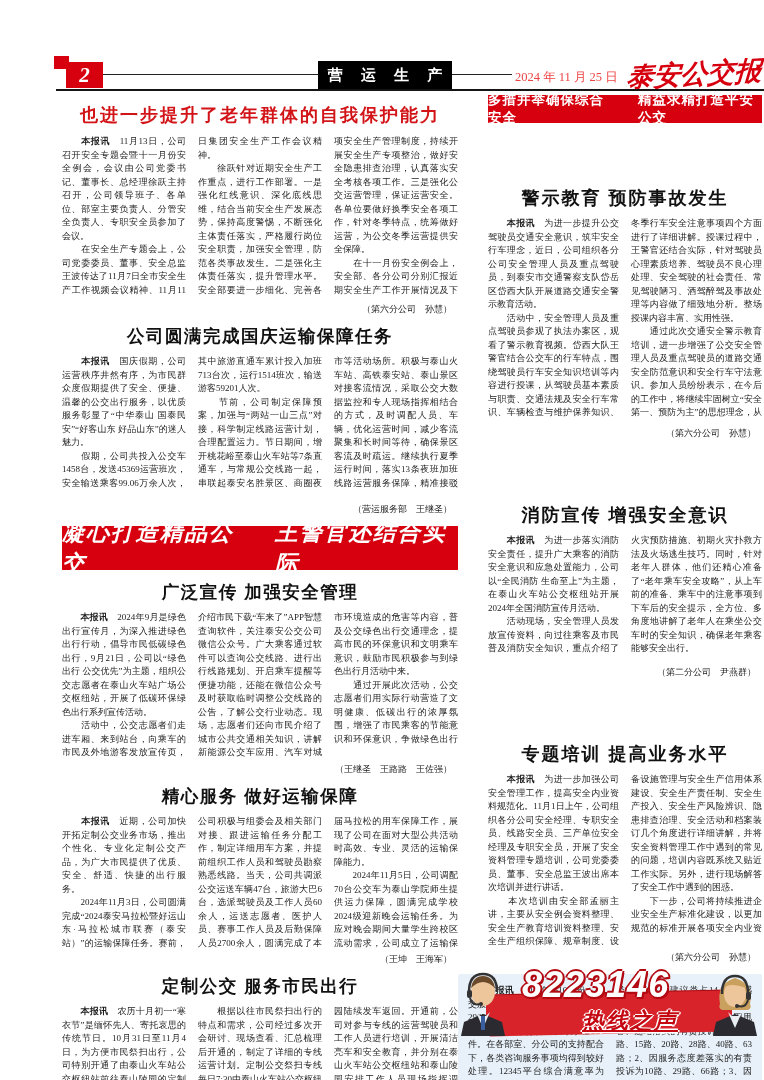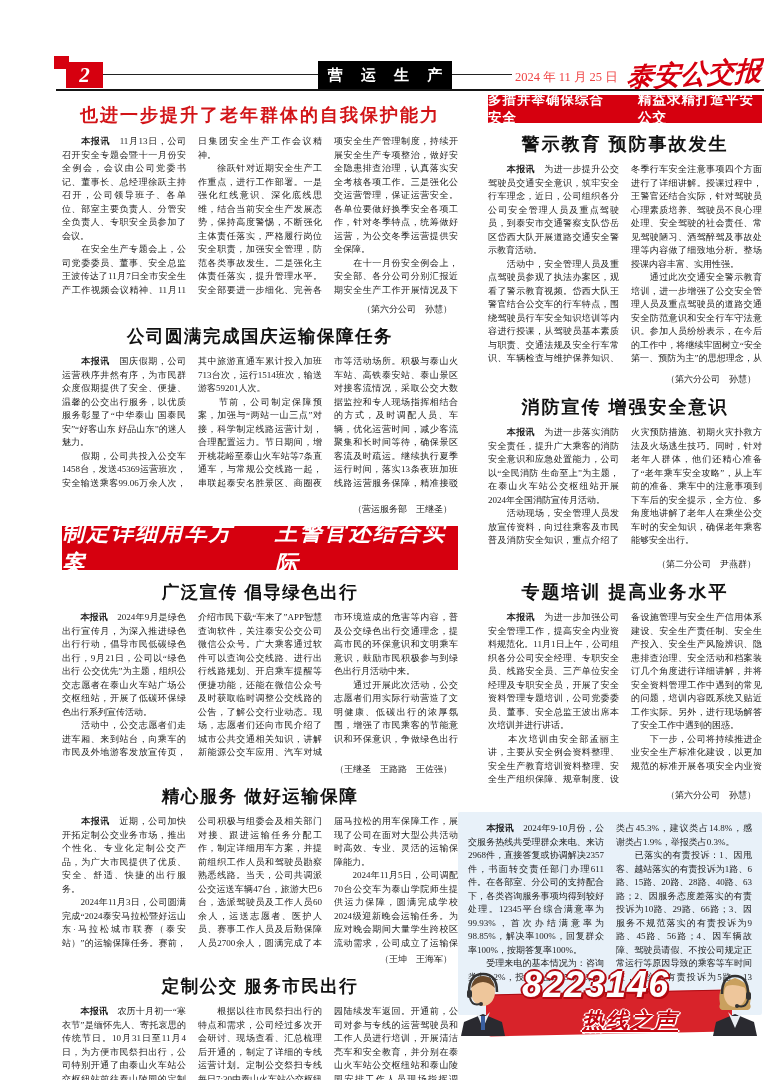--- a/index.html
+++ b/index.html
@@ -23,21 +23,21 @@
   .rule-b   { position:absolute; left:56px; top:89px; width:708px; height:2px; background:#151515; }
 
   
   .col-left  { position:absolute; left:62px;  top:96px; width:396px; }
   .col-right { position:absolute; left:488px; top:95px; width:274px; }
 
   .hl { font-family:"Liberation Sans","DejaVu Sans",sans-serif; font-weight:700; text-align:center;
         color:#111; margin:0; }
   .hl-main  { font-size:18px; letter-spacing:2px; color:#d21418; padding:7px 0 8px; }
   .hl-black { font-size:17.5px; letter-spacing:1.5px; padding:8px 0 7px; }
-  .hl-right { font-size:18px; letter-spacing:2px; padding:9px 0 7px; }
+  .hl-right { font-size:18px; letter-spacing:2px; padding:16px 0 7px;margin-top:47px; }
 
   .body { text-align:justify; font-size:9px; line-height:1.5; overflow:hidden; }
   .body .txt, .body .lede { white-space:pre-wrap; }
   .body .lede { font-weight:700; }
   .cols3 { column-count:3; column-gap:12px; }
   .cols2 { column-count:2; column-gap:12px; }
   .byline { text-align:right; font-size:9px; padding:2px 6px 0 0; }
 
   
   .mid-banner { margin:10px 0 2px; height:44px; background:#d6000f; color:#fff;
@@ -90,26 +90,26 @@
 
     <article>
       <h2 class="hl hl-black">公司圆满完成国庆运输保障任务</h2>
       <div class="body cols3" style="height:146px"><span class="lede">　　本报讯</span><span class="txt">　国庆假期，公司运营秩序井然有序，为市民群众度假期提供了安全、便捷、温馨的公交出行服务，以优质服务彰显了“中华泰山 国泰民安”“好客山东 好品山东”的迷人魅力。
 　　假期，公司共投入公交车1458台，发送45369运营班次，安全输送乘客99.06万余人次，其中旅游直通车累计投入加班713台次，运行1514班次，输送游客59201人次。
 　　节前，公司制定保障预案，加强与“两站一山三点”对接，科学制定线路运营计划，合理配置运力。节日期间，增开桃花峪至泰山火车站等7条直通车，与常规公交线路一起，串联起泰安名胜景区、商圈夜市等活动场所。积极与泰山火车站、高铁泰安站、泰山景区对接客流情况，采取公交大数据监控和专人现场指挥相结合的方式，及时调配人员、车辆，优化运营时间，减少客流聚集和长时间等待，确保景区客流及时疏运。继续执行夏季运行时间，落实13条夜班加班线路运营服务保障，精准接驳乘坐泰山索道和旅游专线的游客，坚持做好高铁泰安站动态延时服务。做好节假日期间安全教育，增强驾驶员安全意识。严格执行发车前、运营中、收班后的车辆例检制度，针对主要站点、主要线路、线路隐患点重点检查，控制车速，加强危险品检查，确保交通安全。</span></div>
       <div class="byline">（营运服务部　王继圣）</div>
     </article>
 
     <div class="mid-banner">
-      <span>制定详细用车方案</span>
+      <span>凝心打造精品公交</span>
       <span>王警官还结合实际</span>
     </div>
 
     <article>
-      <h2 class="hl hl-black">广泛宣传 倡导绿色出行</h2>
+      <h2 class="hl hl-black">广泛宣传 加强安全管理</h2>
       <div class="body cols3" style="height:150px"><span class="lede">　　本报讯</span><span class="txt">　2024年9月是绿色出行宣传月，为深入推进绿色出行行动，倡导市民低碳绿色出行，9月21日，公司以“绿色出行 公交优先”为主题，组织公交志愿者在泰山火车站广场公交枢纽站，开展了低碳环保绿色出行系列宣传活动。
 　　活动中，公交志愿者们走进车厢、来到站台，向乘车的市民及外地游客发放宣传页，介绍市民下载“车来了”APP智慧查询软件，关注泰安公交公司微信公众号。广大乘客通过软件可以查询公交线路、进行出行线路规划、开启乘车提醒等便捷功能，还能在微信公众号及时获取临时调整公交线路的公告，了解公交行业动态。现场，志愿者们还向市民介绍了城市公共交通相关知识，讲解新能源公交车应用、汽车对城市环境造成的危害等内容，普及公交绿色出行交通理念，提高市民的环保意识和文明乘车意识，鼓励市民积极参与到绿色出行月活动中来。
 　　通过开展此次活动，公交志愿者们用实际行动营造了文明健康、低碳出行的浓厚氛围，增强了市民乘客的节能意识和环保意识，争做绿色出行的宣传者和践行者，让绿色出行的“接力棒”更好地延续。</span></div>
       <div class="byline">（王继圣　王路路　王佐强）</div>
     </article>
 
     <article>
       <h2 class="hl hl-black">精心服务 做好运输保障</h2>
       <div class="body cols3" style="height:136px"><span class="lede">　　本报讯</span><span class="txt">　近期，公司加快开拓定制公交业务市场，推出个性化、专业化定制公交产品，为广大市民提供了优质、安全、舒适、快捷的出行服务。
 　　2024年11月3日，公司圆满完成“2024泰安马拉松暨好运山东·马拉松城市联赛（泰安站）”的运输保障任务。赛前，公司积极与组委会及相关部门对接、跟进运输任务分配工作，制定详细用车方案，并提前组织工作人员和驾驶员勘察熟悉线路。当天，公司共调派公交运送车辆47台，旅游大巴6台，选派驾驶员及工作人员60余人，运送志愿者、医护人员、赛事工作人员及后勤保障人员2700余人，圆满完成了本届马拉松的用车保障工作，展现了公司在面对大型公共活动时高效、专业、灵活的运输保障能力。

